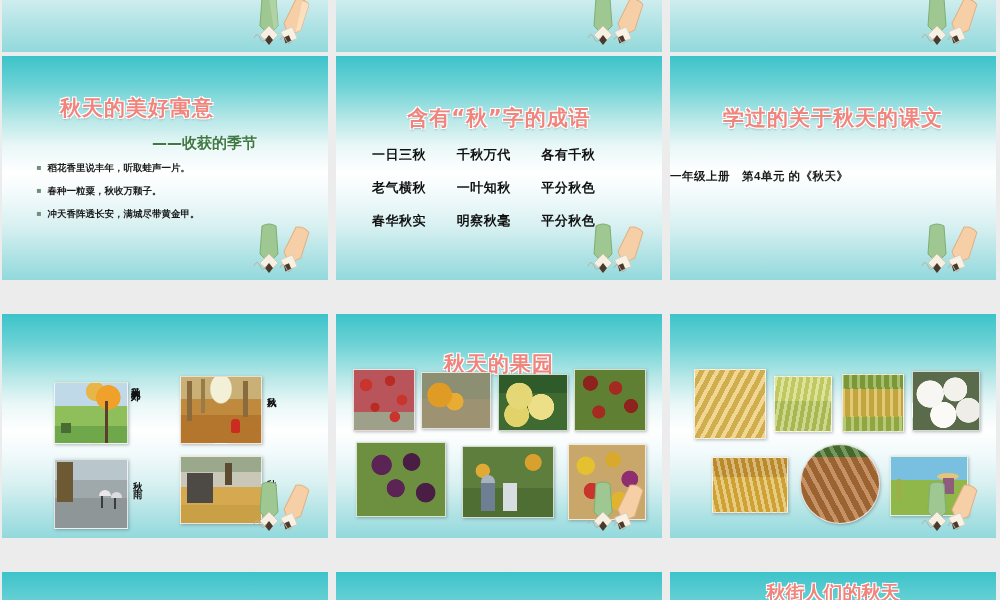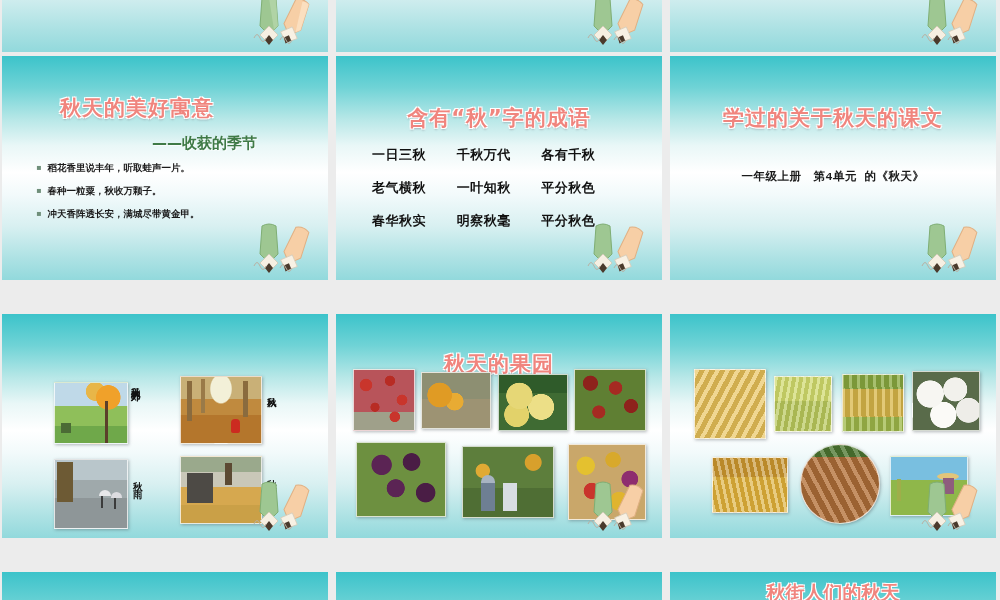--- a/index.html
+++ b/index.html
@@ -123,25 +123,25 @@
     color: #111;
     letter-spacing: .5px;
     font-family: "DejaVu Sans", sans-serif;
     white-space: nowrap;
   }
 
   .lesson-line {
     position: absolute;
     left: 0; top: 113px;
     width: 100%;
-    text-align: center;
+    text-align: left;
     font-size: 11.5px;
     font-weight: bold;
     color: #1a1a1a;
-    font-family: Liberation Mono, monospace;
+    font-family: Liberation Sans, sans-serif;
     letter-spacing: .5px;
   }
 
   
   .photo {
     position: absolute;
     border: 1px solid rgba(255,255,255,.75);
     box-shadow: 1px 1px 3px rgba(60,70,80,.38);
     background-size: cover;
     background-position: center;

